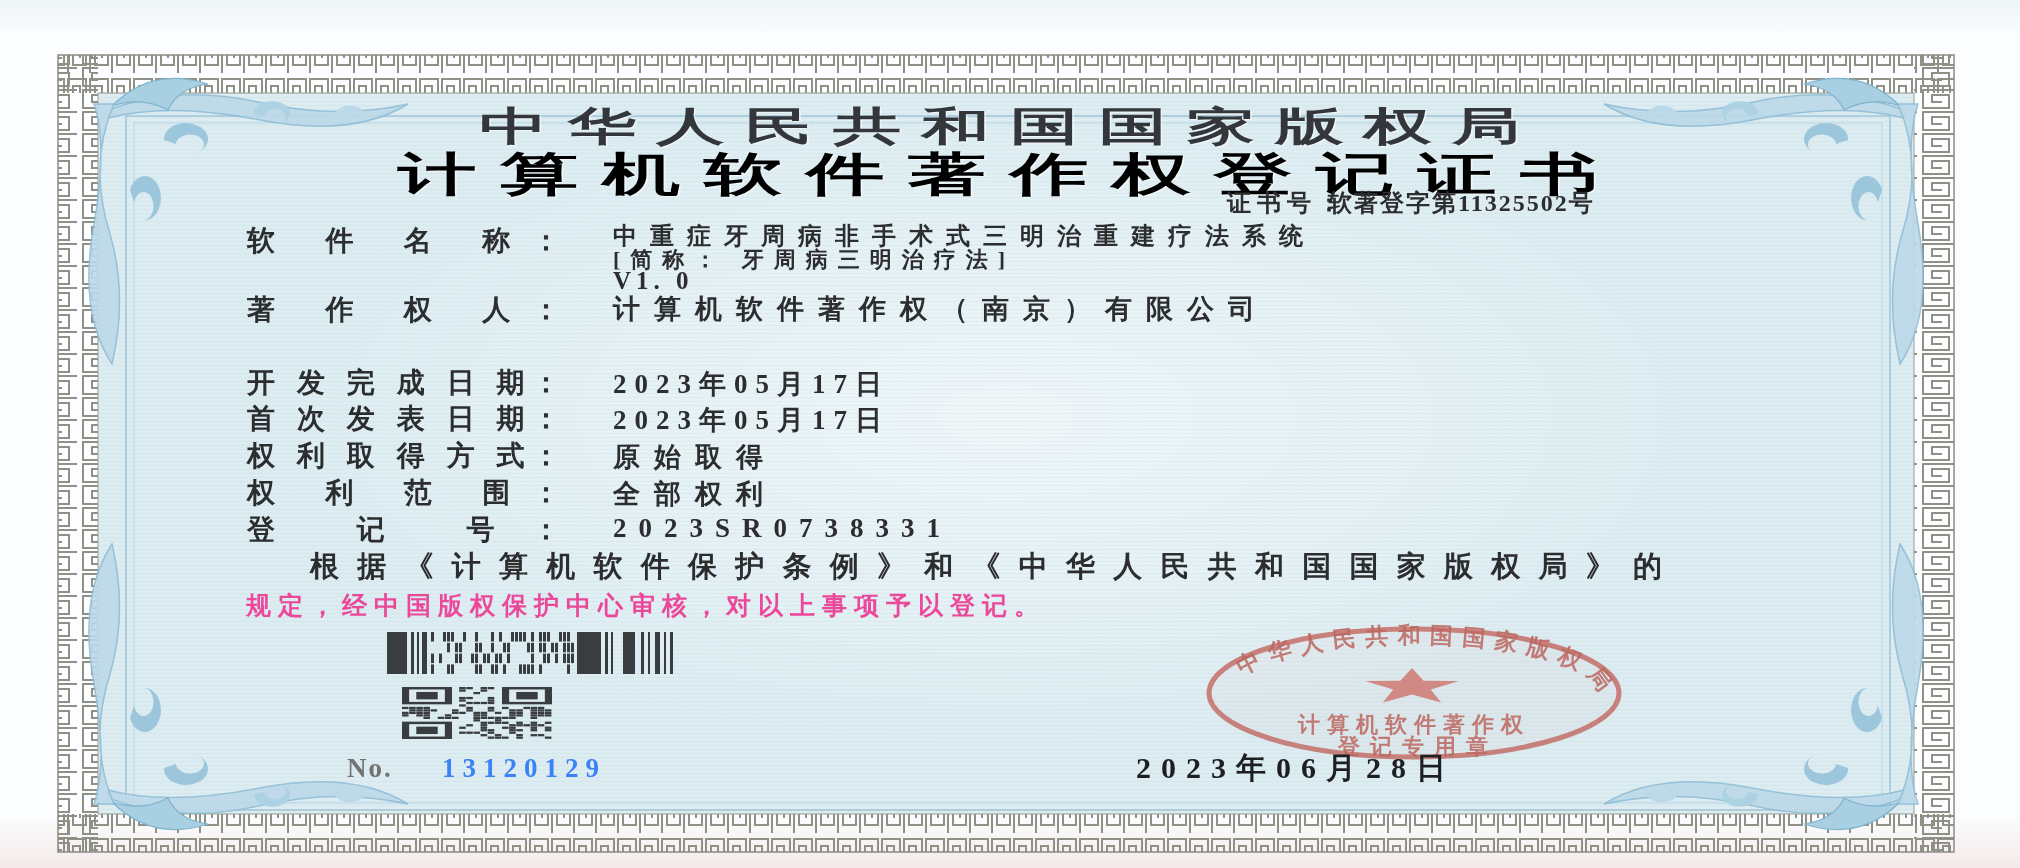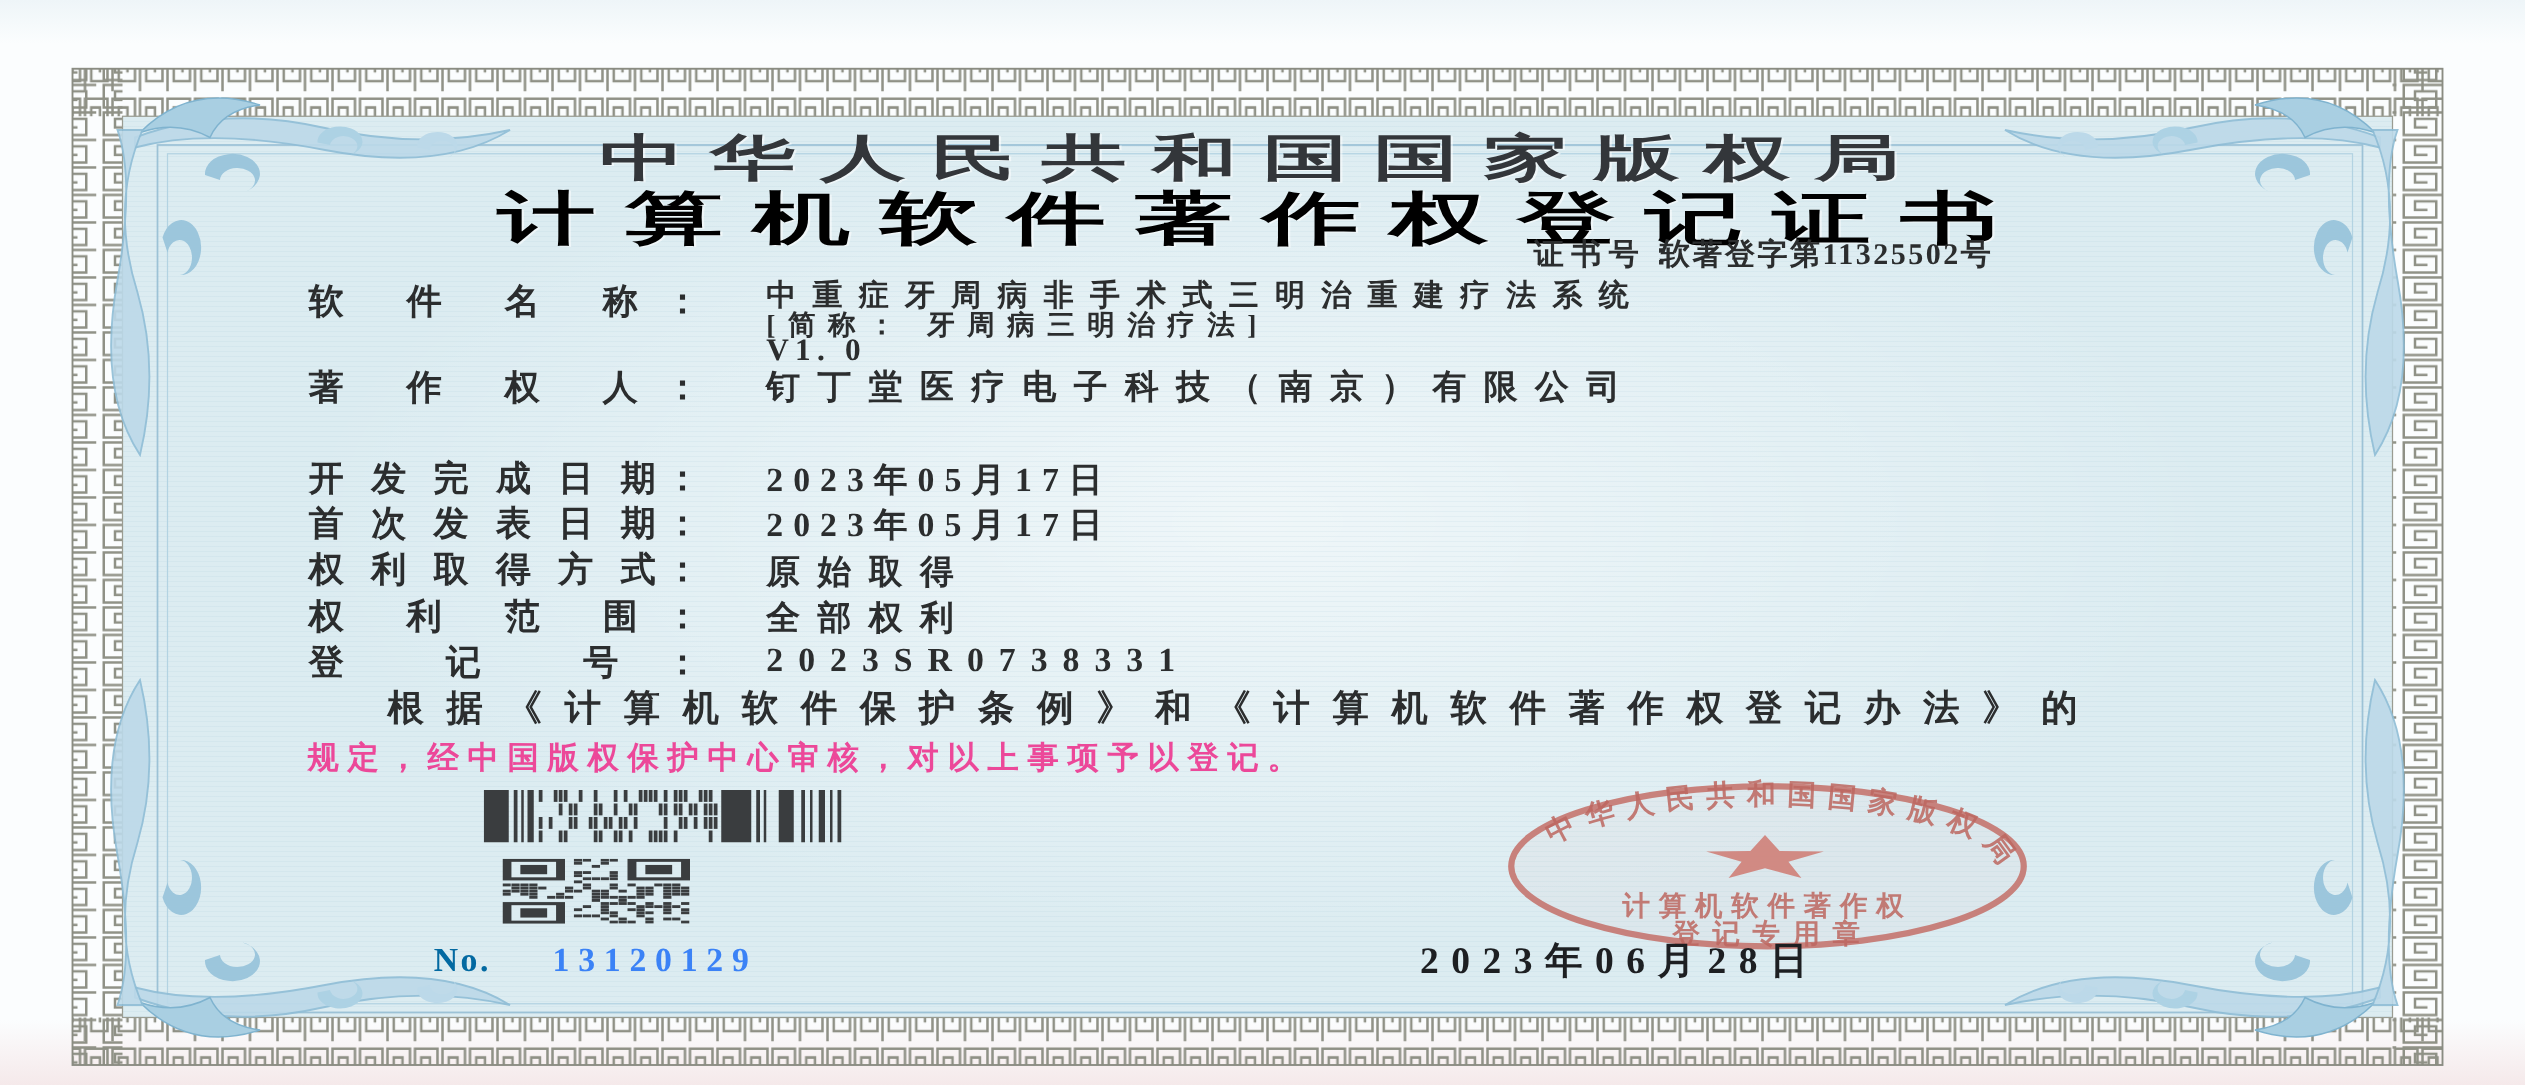--- a/index.html
+++ b/index.html
@@ -31,21 +31,21 @@
   .v-name3{top:267px;font-size:25px;letter-spacing:5px;}
   .v-owner{top:291px;font-size:27px;letter-spacing:14px;}
   .v-d1{top:366px;font-size:27px;letter-spacing:8px;}
   .v-d2{top:402px;font-size:27px;letter-spacing:8px;}
   .v-d3{top:439px;font-size:27px;letter-spacing:14px;}
   .v-d4{top:476px;font-size:27px;letter-spacing:14px;}
   .v-d5{top:513px;font-size:27px;letter-spacing:12px;}
   .stmt1{left:240px;top:547px;width:1430px;font-size:29px;font-weight:600;letter-spacing:8px;
     text-indent:70px;text-align:justify;text-align-last:justify;white-space:nowrap;color:#2b2d2e;}
   .stmt2{left:246px;top:589px;font-size:25px;font-weight:600;letter-spacing:7px;color:#ec4899;}
-  .serial-label{left:347px;top:753px;font-size:27px;letter-spacing:2px;color:#0369a1;font-weight:600;}
+  .serial-label{left:347px;top:753px;font-size:27px;letter-spacing:2px;color:#737373;font-weight:600;}
   .serial-number{left:442px;top:753px;font-size:27px;letter-spacing:7px;color:#3b82f6;font-weight:600;}
   .issue-date{left:1136px;top:748px;font-size:30px;font-weight:bold;letter-spacing:10px;color:#1d1f22;}
   svg text{font-family:"Liberation Serif","DejaVu Serif",serif;}
 </style>
 </head>
 <body>
 
 <div class="paper"></div>
 
 <svg class="decor" width="2020" height="868" viewBox="0 0 2020 868">
@@ -100,28 +100,28 @@
 <div class="flabel" style="top:291px">著 作 权 人：</div>
 <div class="flabel" style="top:364px">开 发 完 成 日 期：</div>
 <div class="flabel" style="top:400px">首 次 发 表 日 期：</div>
 <div class="flabel" style="top:437px">权 利 取 得 方 式：</div>
 <div class="flabel" style="top:474px">权 利 范 围：</div>
 <div class="flabel" style="top:511px">登 记 号：</div>
 
 <div class="fvalue v-name1">中重症牙周病非手术式三明治重建疗法系统</div>
 <div class="fvalue v-name2">[简称： 牙周病三明治疗法]</div>
 <div class="fvalue v-name3">V1. 0</div>
-<div class="fvalue v-owner">钉丁堂医疗电子科技（南京）有限公司</div>
+<div class="fvalue v-owner">计算机软件著作权（南京）有限公司</div>
 <div class="fvalue v-d1">2023年05月17日</div>
 <div class="fvalue v-d2">2023年05月17日</div>
 <div class="fvalue v-d3">原始取得</div>
 <div class="fvalue v-d4">全部权利</div>
 <div class="fvalue v-d5">2023SR0738331</div>
 
-<div class="txt stmt1">根据《计算机软件保护条例》和《计算机软件著作权登记办法》的</div>
+<div class="txt stmt1">根据《计算机软件保护条例》和《中华人民共和国国家版权局》的</div>
 <div class="txt stmt2">规定，经中国版权保护中心审核，对以上事项予以登记。</div>
 
 <svg id="barcode" class="decor" style="left:387px;top:632px" width="290" height="42" viewBox="0 0 290 42">
     <rect x="0" y="0" width="20" height="42" fill="#3a3d3f"></rect>
     <rect x="24" y="0" width="3" height="42" fill="#3a3d3f"></rect>
     <rect x="30" y="0" width="2" height="42" fill="#3a3d3f"></rect>
     <rect x="35" y="0" width="5" height="42" fill="#3a3d3f"></rect>
     <rect x="44" y="0" width="3" height="9.5" fill="#3a3d3f"></rect>
     <rect x="56" y="0" width="3" height="9.5" fill="#3a3d3f"></rect>
     <rect x="60" y="0" width="3" height="9.5" fill="#3a3d3f"></rect>

